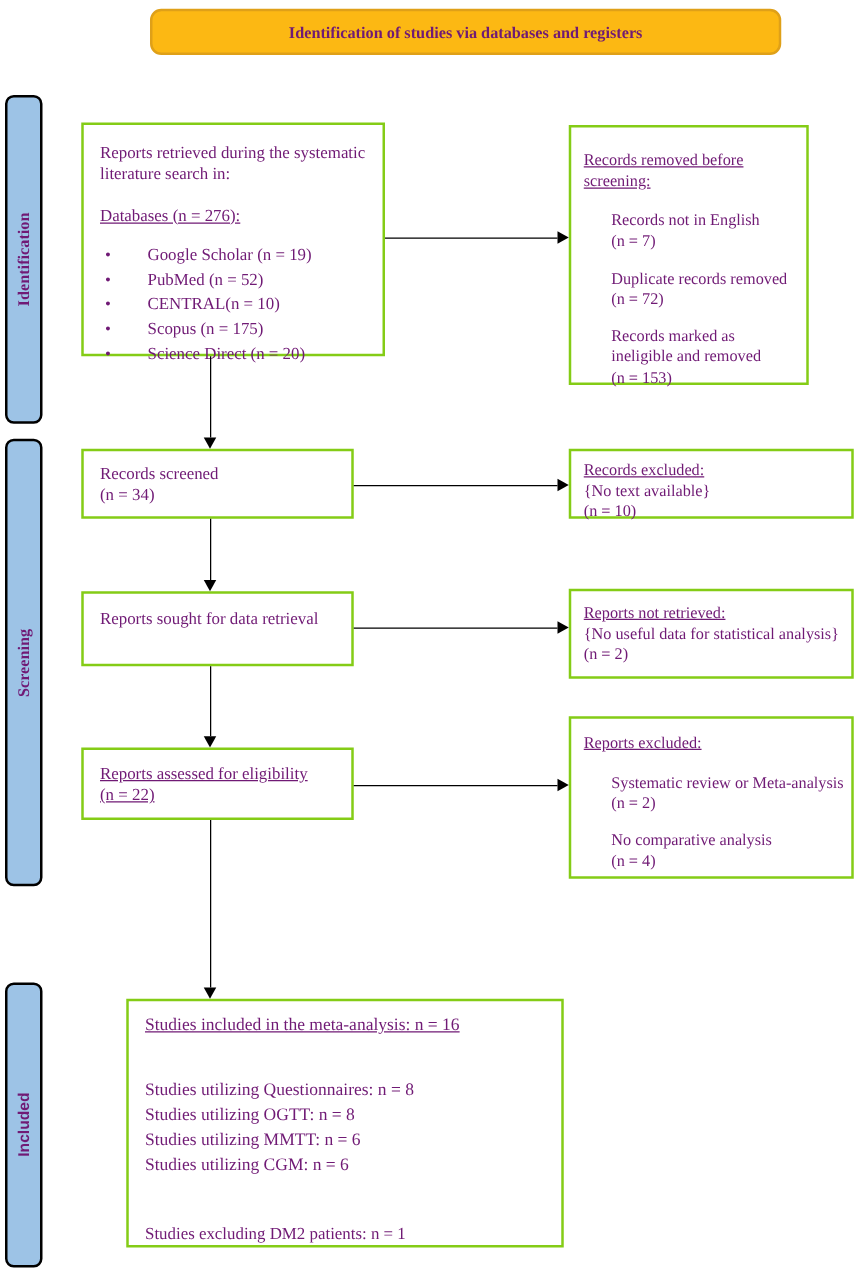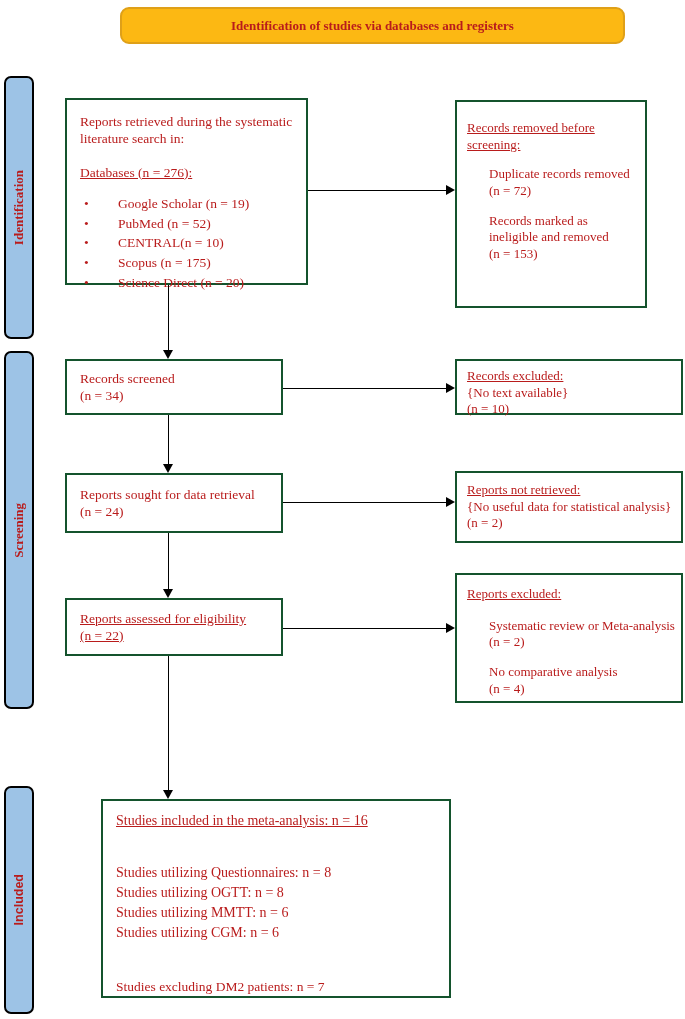--- a/index.html
+++ b/index.html
@@ -1,18 +1,18 @@
 <!DOCTYPE html>
 <html><head>
 <meta charset="utf-8">
 <style>
   html,body { margin:0; padding:0; background:#ffffff; }
   .canvas {
     position:relative; width:685px; height:1019px; background:#ffffff;
-    font-family:"Liberation Serif", serif; color:#b91c1c; overflow:hidden;
+    font-family:"Liberation Serif", serif; color:#701a75; overflow:hidden;
   }
 
   
   .banner {
     position:absolute; left:120px; top:7px; width:505px; height:37px;
     background:#FCB813; border:2px solid #DFA018; border-radius:9px;
     display:flex; align-items:center; justify-content:center;
     font-weight:bold; font-size:13px; box-sizing:border-box;
   }
 
@@ -26,21 +26,21 @@
     writing-mode:vertical-rl; transform:rotate(180deg);
     font-weight:bold; font-size:13px; white-space:nowrap;
   }
   .tab-ident { top:76px;  height:263px; }
   .tab-screen{ top:351px; height:358px; }
   .tab-incl  { top:786px; height:228px; }
   .tab-incl span { font-family:"Liberation Sans", sans-serif; font-size:12.5px; }
 
   
   .box {
-    position:absolute; background:#fff; border:2px solid #14532d;
+    position:absolute; background:#fff; border:2px solid #84cc16;
     box-sizing:border-box; font-size:13.5px; line-height:1.28;
   }
   .underlined { text-decoration:underline; }
   .pre { white-space:pre-line; }
 
   .box-retrieved { left:65px; top:98px;  width:243px; height:187px; padding:13px 6px 0 13px; }
   .box-screened  { left:65px; top:359px; width:218px; height:56px;  padding:9px 6px 0 13px; }
   .box-sought    { left:65px; top:473px; width:218px; height:60px;  padding:11px 6px 0 13px; }
   .box-assessed  { left:65px; top:598px; width:218px; height:58px;  padding:10px 6px 0 13px;text-decoration:underline; }
   .box-included  { left:65px; top:799px; width:350px; height:199px; padding:11px 8px 0 13px; font-size:14px;margin-left:36px; }
@@ -112,40 +112,41 @@
       </div>
       <div class="bullet-row">
         <span class="bullet-dot">•</span>
         <span>Science Direct (n = 20)</span>
       </div>
     </div>
   </div>
 
   <div class="box box-removed">
     <div class="underlined">Records removed before screening:</div>
+    <div class="sub-item sub-item-first pre">Records not in English
+(n = 7)</div>
     <div class="sub-item pre">Duplicate records removed
 (n = 72)</div>
     <div class="sub-item pre">Records marked as ineligible and removed
 (n = 153)</div>
   </div>
 
   <div class="box box-screened">
     <div>Records screened</div>
     <div>(n = 34)</div>
   </div>
 
   <div class="box box-rec-excluded">
     <div class="underlined">Records excluded:</div>
     <div>{No text available}</div>
     <div>(n = 10)</div>
   </div>
 
   <div class="box box-sought">
     <div>Reports sought for data retrieval</div>
-    <div>(n = 24)</div>
   </div>
 
   <div class="box box-not-retrieved">
     <div class="underlined">Reports not retrieved:</div>
     <div>{No useful data for statistical analysis}</div>
     <div>(n = 2)</div>
   </div>
 
   <div class="box box-assessed">
     <div>Reports assessed for eligibility</div>
@@ -162,21 +163,21 @@
 
   <div class="box box-included">
     <div class="underlined">Studies included in the meta-analysis: n = 16</div>
     <div class="incl-group1">
       <div>Studies utilizing Questionnaires: n = 8</div>
       <div>Studies utilizing OGTT: n = 8</div>
       <div>Studies utilizing MMTT: n = 6</div>
       <div>Studies utilizing CGM: n = 6</div>
     </div>
     <div class="incl-group2">
-      <div>Studies excluding DM2 patients: n = 7</div>
+      <div>Studies excluding DM2 patients: n = 1</div>
     </div>
   </div>
 
   <div class="varrow" style="left:162px; top:285px; height:74px;">
     <div class="shaft"></div>
     <div class="head"></div>
   </div>
   <div class="varrow" style="left:162px; top:415px; height:58px;">
     <div class="shaft"></div>
     <div class="head"></div>

